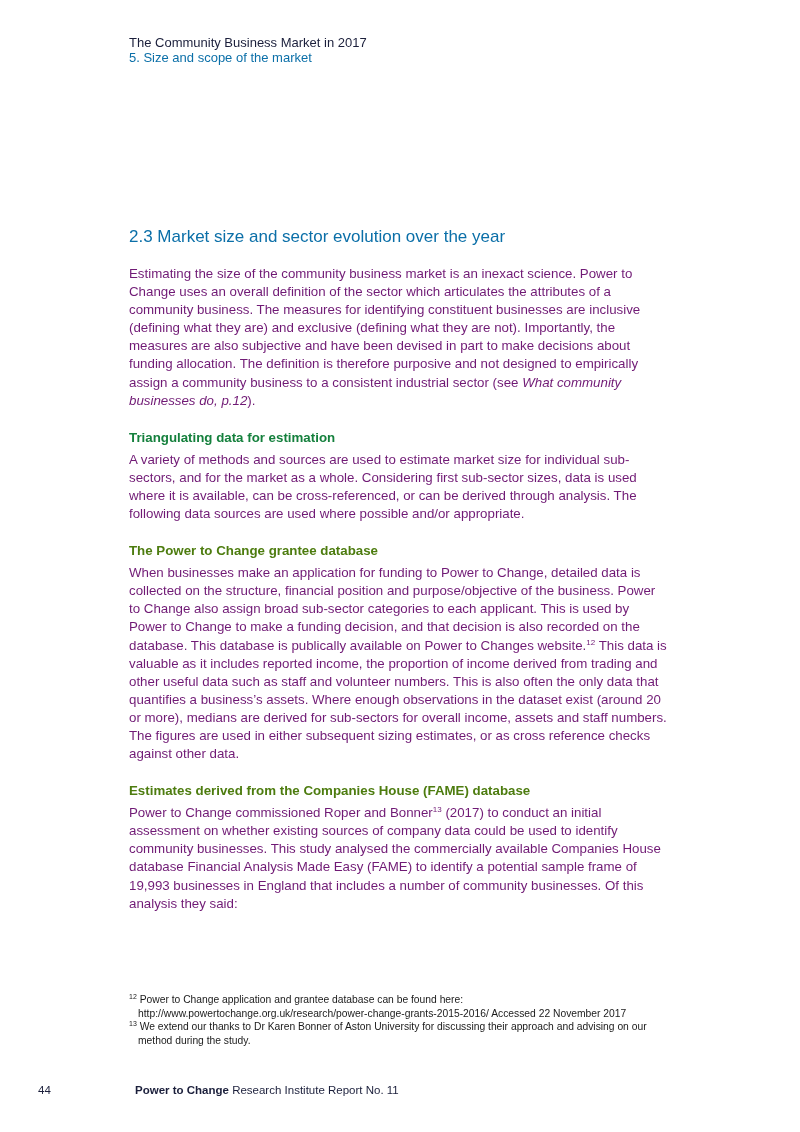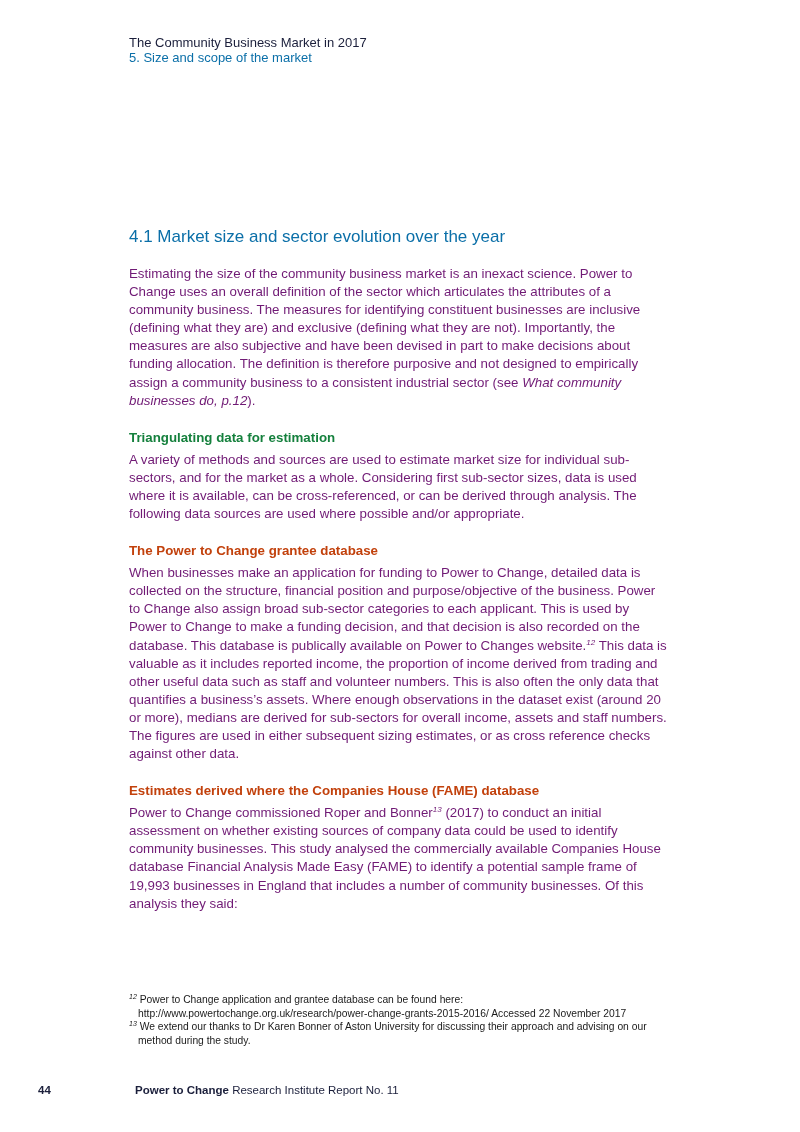--- a/index.html
+++ b/index.html
@@ -7,51 +7,51 @@
          font-family: "Liberation Sans", "DejaVu Sans", sans-serif; color: #1a1a1a; }
   .running-head { position: absolute; left: 129px; top: 36px; font-size: 13px; line-height: 14.5px; }
   .running-head .doc-title { color: #1b1f3b; }
   .running-head .chapter { color: #0b6fa8; }
   .content { position: absolute; left: 129px; top: 226px; width: 540px; }
   h2.section-title { margin: 0 0 17px 0; font-weight: normal; font-size: 17px; line-height: 22px; color: #0b6fa8; }
   p { margin: 0; font-size: 13.3px; line-height: 18.1px; color: #701a75; }
   .body-para { margin-bottom: 19px; }
   h3 { margin: 0 0 4px 0; font-size: 13.3px; line-height: 18px; font-weight: bold; }
   h3.blue { color: #15803d; }
-  h3.navy { color: #c2410c; }
-  sup { font-size: 8px; line-height: 0; vertical-align: super; font-style: italic; }
+  h3.navy { color: #4d7c0f; }
+  sup { font-size: 8px; line-height: 0; vertical-align: super; }
   em { font-style: italic; }
   .footnotes { position: absolute; left: 129px; top: 993px; width: 540px; font-size: 10.3px; line-height: 13.5px; color: #1a1a1a; }
   .footnote { padding-left: 9px; text-indent: -9px; }
   .footnote sup { font-size: 7px; }
   .footer { position: absolute; top: 1083px; left: 0; width: 800px; font-size: 11.5px; line-height: 14px; }
-  .page-number { position: absolute; left: 38px; font-weight: bold; color: #1b1f3b; }
+  .page-number { position: absolute; left: 38px; font-weight: normal; color: #1b1f3b; }
   .footer-brand { position: absolute; left: 135px; color: #1b1f3b; }
   .footer-brand .brand-bold { font-weight: bold; }
 </style>
 </head>
 <body>
 
 <div class="running-head">
   <div class="doc-title">The Community Business Market in 2017</div>
   <div class="chapter">5. Size and scope of the market</div>
 </div>
 
 <div class="content">
-  <h2 class="section-title">4.1 Market size and sector evolution over the year</h2>
+  <h2 class="section-title">2.3 Market size and sector evolution over the year</h2>
 
   <p class="body-para"><span>Estimating the size of the community business market is an inexact science. Power to Change uses an overall definition of the sector which articulates the attributes of a community business. The measures for identifying constituent businesses are inclusive (defining what they are) and exclusive (defining what they are not). Importantly, the measures are also subjective and have been devised in part to make decisions about funding allocation. The definition is therefore purposive and not designed to empirically assign a community business to a consistent industrial sector (see </span><em>What community businesses do, p.12</em><span>).</span></p>
 
   <h3 class="blue">Triangulating data for estimation</h3>
   <p class="body-para">A variety of methods and sources are used to estimate market size for individual sub-sectors, and for the market as a whole. Considering first sub-sector sizes, data is used where it is available, can be cross-referenced, or can be derived through analysis. The following data sources are used where possible and/or appropriate.</p>
 
   <h3 class="navy">The Power to Change grantee database</h3>
   <p class="body-para"><span>When businesses make an application for funding to Power to Change, detailed data is collected on the structure, financial position and purpose/objective of the business. Power to Change also assign broad sub-sector categories to each applicant. This is used by Power to Change to make a funding decision, and that decision is also recorded on the database. This database is publically available on Power to Changes website.</span><sup>12</sup><span> This data is valuable as it includes reported income, the proportion of income derived from trading and other useful data such as staff and volunteer numbers. This is also often the only data that quantifies a business’s assets. Where enough observations in the dataset exist (around 20 or more), medians are derived for sub-sectors for overall income, assets and staff numbers. The figures are used in either subsequent sizing estimates, or as cross reference checks against other data.</span></p>
 
-  <h3 class="navy">Estimates derived where the Companies House (FAME) database</h3>
+  <h3 class="navy">Estimates derived from the Companies House (FAME) database</h3>
   <p class="body-para"><span>Power to Change commissioned Roper and Bonner</span><sup>13</sup><span> (2017) to conduct an initial assessment on whether existing sources of company data could be used to identify community businesses. This study analysed the commercially available Companies House database Financial Analysis Made Easy (FAME) to identify a potential sample frame of 19,993 businesses in England that includes a number of community businesses. Of this analysis they said:</span></p>
 </div>
 
 <div class="footnotes">
   <div class="footnote"><sup>12</sup><span> Power to Change application and grantee database can be found here: http://www.powertochange.org.uk/research/power-change-grants-2015-2016/ Accessed 22 November 2017</span></div>
   <div class="footnote"><sup>13</sup><span> We extend our thanks to Dr Karen Bonner of Aston University for discussing their approach and advising on our method during the study.</span></div>
 </div>
 
 <div class="footer">
   <span class="page-number">44</span>

